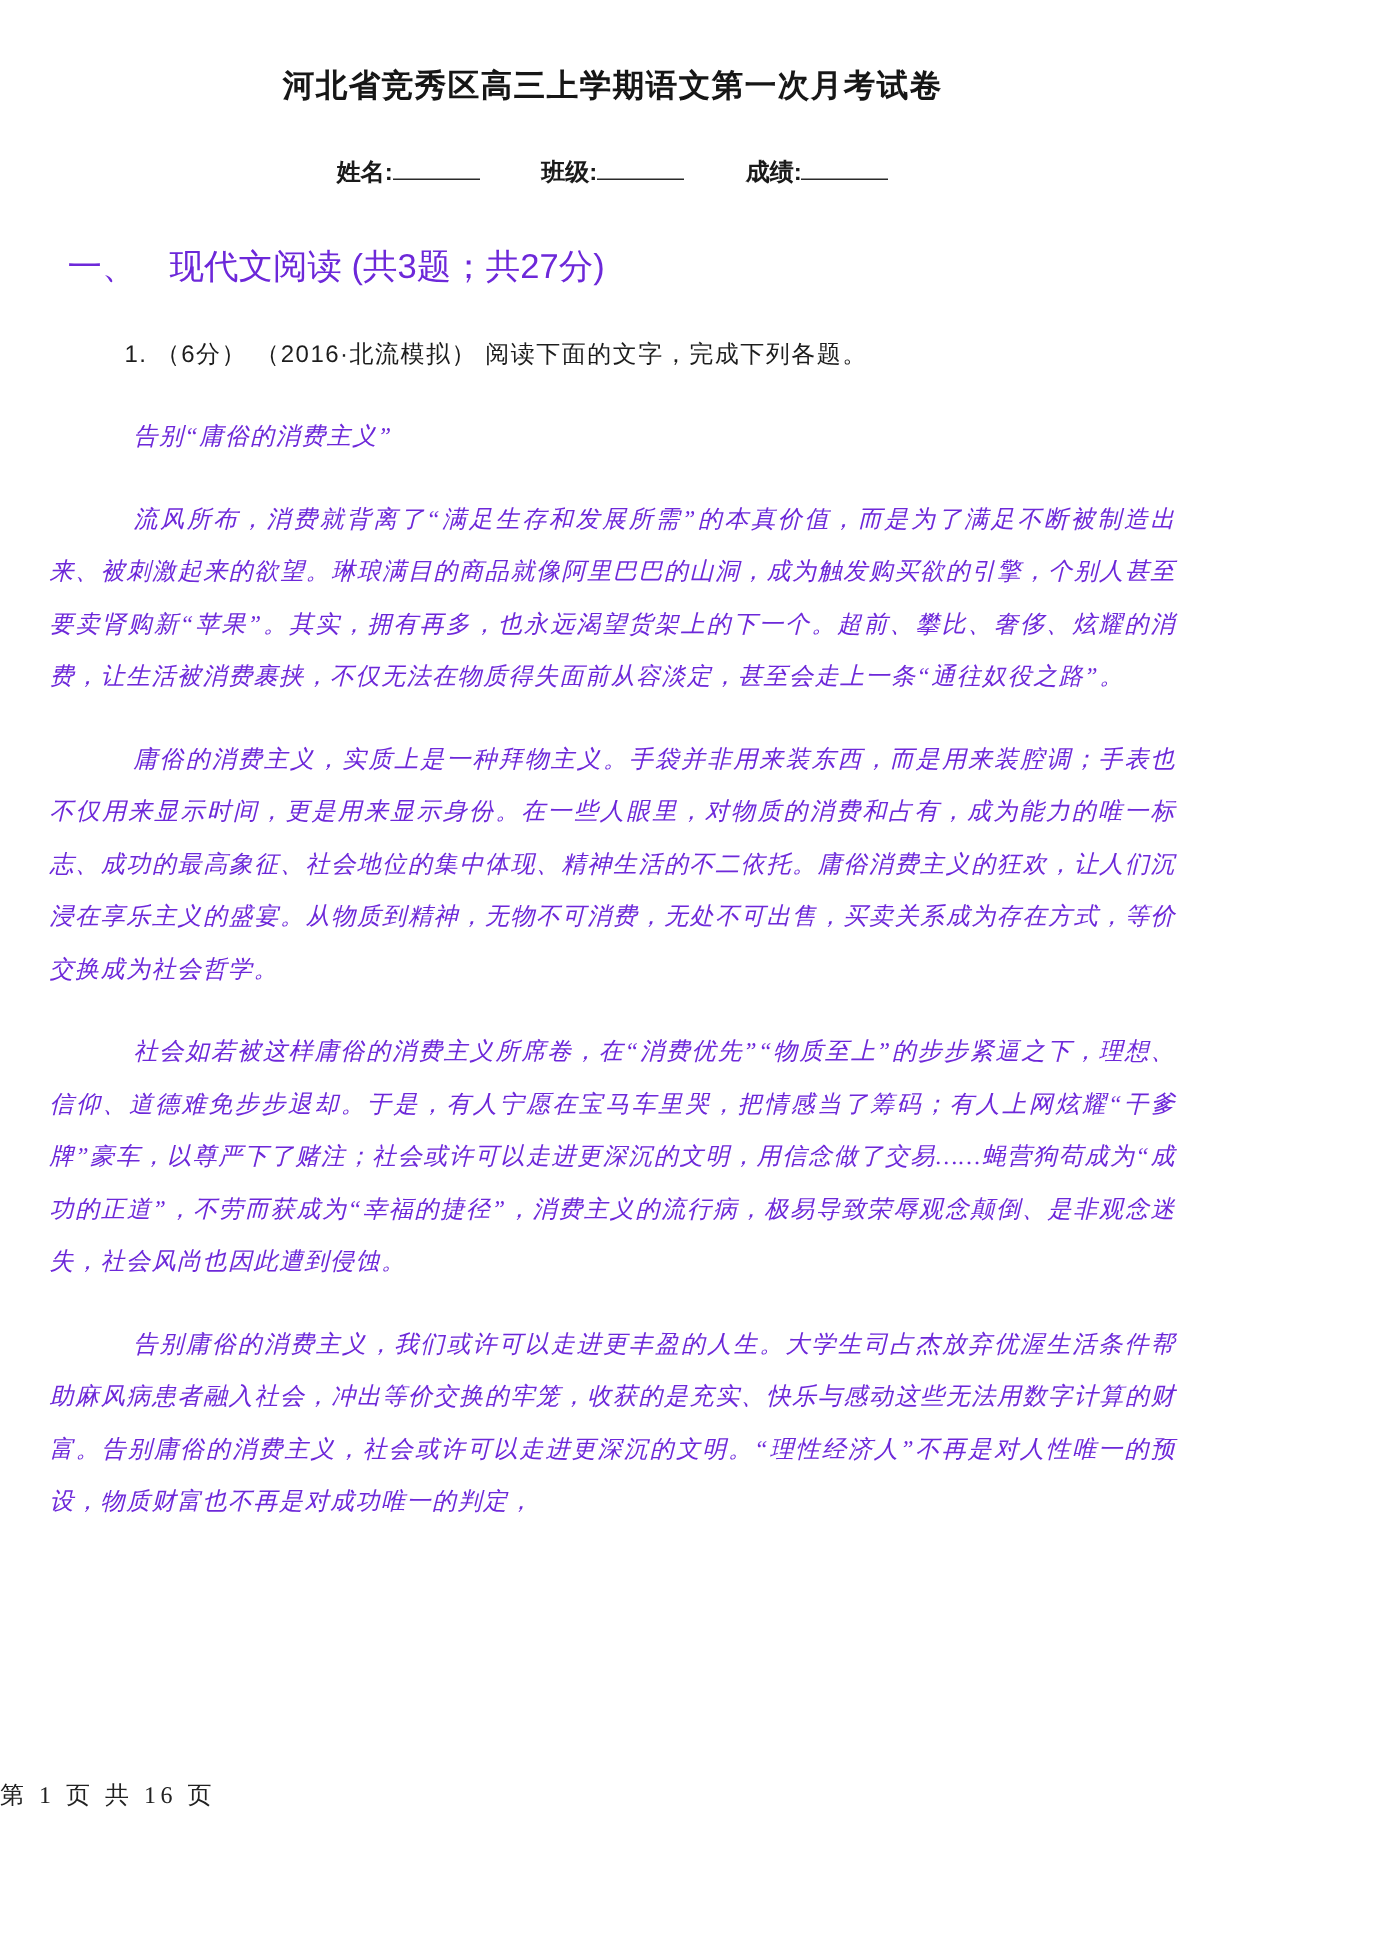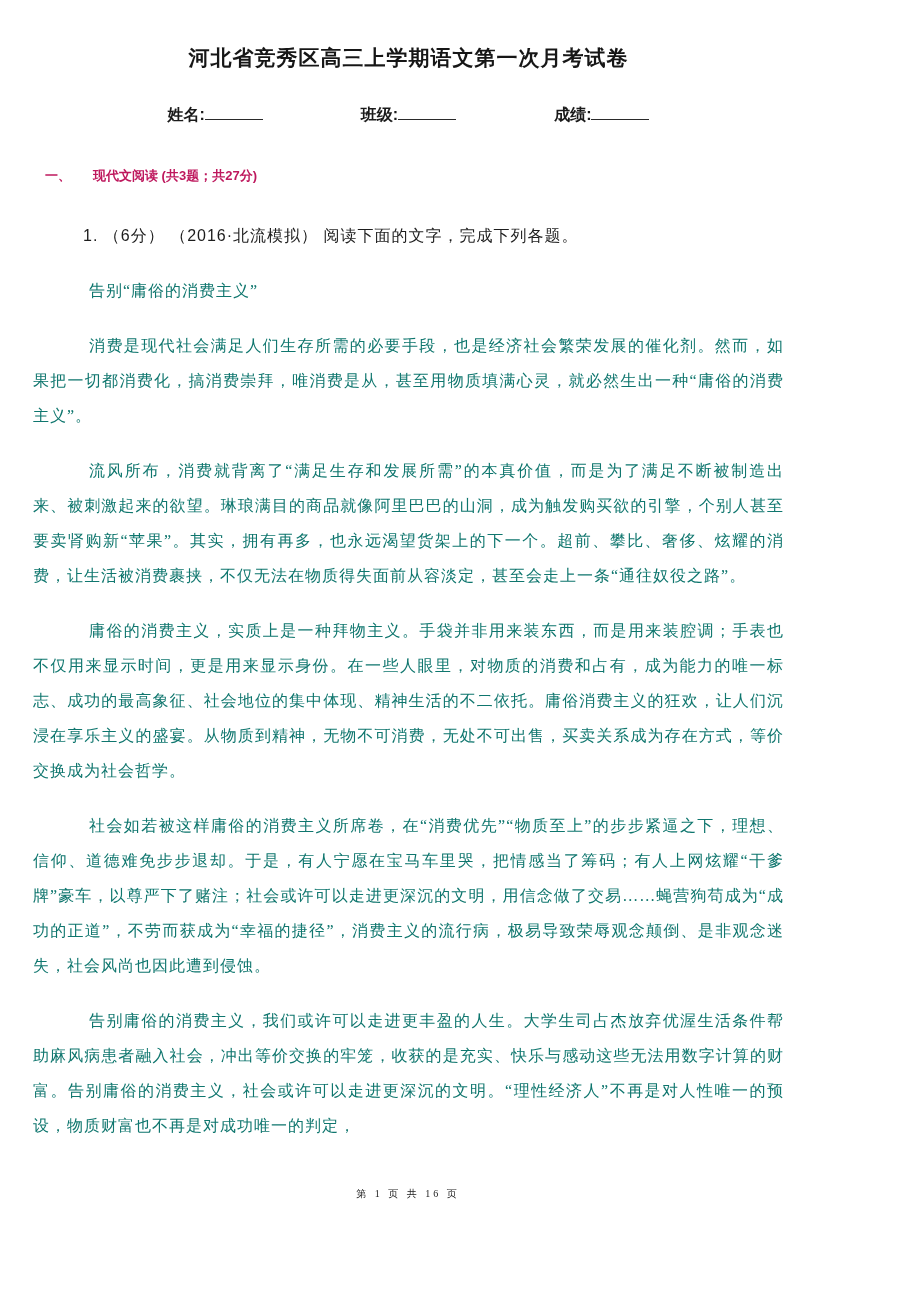--- a/index.html
+++ b/index.html
@@ -19,73 +19,73 @@
     font-weight: 700;
     font-size: 21px;
     line-height: 28px;
     text-align: center;
     letter-spacing: 1px;
     color: #161616;
   }
   .fields {
     display: flex;
     justify-content: center;
-    gap: 98px;
+    gap: 41px;
     margin-top: 32px;
     font-family: "Liberation Sans", sans-serif;
     font-weight: 700;
     font-size: 16px;
     line-height: 22px;
     color: #1a1a1a;
   }
   .field { white-space: nowrap; }
   .blank {
     display: inline-block;
     width: 58px;
     height: 15px;
     border-bottom: 1.5px solid #2a2a2a;
     vertical-align: baseline;
   }
   .section-heading {
     margin-top: 38px;
     padding-left: 12px;
     font-family: "Liberation Sans", sans-serif;
-    font-weight: 700;
-    font-size: 13px;
+    font-weight: 400;
+    font-size: 23px;
     line-height: 24px;
-    color: #be185d;
+    color: #6d28d9;
   }
   .section-number { margin-right: 22px; }
   .question {
     margin: 30px 0 0 0;
     text-indent: 50px;
     font-family: Liberation Sans, sans-serif;
     font-size: 16px;
     line-height: 35px;
     letter-spacing: 1px;
     color: #1d1d1d;
   }
   .para {
     margin: 20px 0 0 0;
     font-family: "Liberation Serif", serif;
     font-size: 16px;
     line-height: 35px;
     text-align: justify;
     text-indent: 56px;
     letter-spacing: 1px;
-    color: #0f766e;
+    color: #6d28d9;
+    font-style: italic;
   }
   .footer {
     position: absolute;
     left: 0;
     right: 0;
     top: 1187px;
-    text-align: center;
     font-family: "Liberation Serif", serif;
-    font-size: 10px;
+    font-size: 16px;
     letter-spacing: 3px;
     color: #222222;
   }
 </style>
 </head>
 <body>
 
 <div class="page">
 
   <h1 class="title">河北省竞秀区高三上学期语文第一次月考试卷</h1>
@@ -102,21 +102,20 @@
     </div>
   </div>
 
   <div class="section-heading">
     <span class="section-number">一、</span><span>现代文阅读 (共3题；共27分)</span>
   </div>
 
   <p class="question">1. （6分） （2016·北流模拟） 阅读下面的文字，完成下列各题。</p>
 
   <p class="para">告别“庸俗的消费主义”</p>
-  <p class="para">消费是现代社会满足人们生存所需的必要手段，也是经济社会繁荣发展的催化剂。然而，如果把一切都消费化，搞消费崇拜，唯消费是从，甚至用物质填满心灵，就必然生出一种“庸俗的消费主义”。</p>
   <p class="para">流风所布，消费就背离了“满足生存和发展所需”的本真价值，而是为了满足不断被制造出来、被刺激起来的欲望。琳琅满目的商品就像阿里巴巴的山洞，成为触发购买欲的引擎，个别人甚至要卖肾购新“苹果”。其实，拥有再多，也永远渴望货架上的下一个。超前、攀比、奢侈、炫耀的消费，让生活被消费裹挟，不仅无法在物质得失面前从容淡定，甚至会走上一条“通往奴役之路”。</p>
   <p class="para">庸俗的消费主义，实质上是一种拜物主义。手袋并非用来装东西，而是用来装腔调；手表也不仅用来显示时间，更是用来显示身份。在一些人眼里，对物质的消费和占有，成为能力的唯一标志、成功的最高象征、社会地位的集中体现、精神生活的不二依托。庸俗消费主义的狂欢，让人们沉浸在享乐主义的盛宴。从物质到精神，无物不可消费，无处不可出售，买卖关系成为存在方式，等价交换成为社会哲学。</p>
   <p class="para">社会如若被这样庸俗的消费主义所席卷，在“消费优先”“物质至上”的步步紧逼之下，理想、信仰、道德难免步步退却。于是，有人宁愿在宝马车里哭，把情感当了筹码；有人上网炫耀“干爹牌”豪车，以尊严下了赌注；社会或许可以走进更深沉的文明，用信念做了交易……蝇营狗苟成为“成功的正道”，不劳而获成为“幸福的捷径”，消费主义的流行病，极易导致荣辱观念颠倒、是非观念迷失，社会风尚也因此遭到侵蚀。</p>
   <p class="para">告别庸俗的消费主义，我们或许可以走进更丰盈的人生。大学生司占杰放弃优渥生活条件帮助麻风病患者融入社会，冲出等价交换的牢笼，收获的是充实、快乐与感动这些无法用数字计算的财富。告别庸俗的消费主义，社会或许可以走进更深沉的文明。“理性经济人”不再是对人性唯一的预设，物质财富也不再是对成功唯一的判定，</p>
 
   <div class="footer">
     <span>第 1 页 共 16 页</span>
   </div>
 
 </div>

